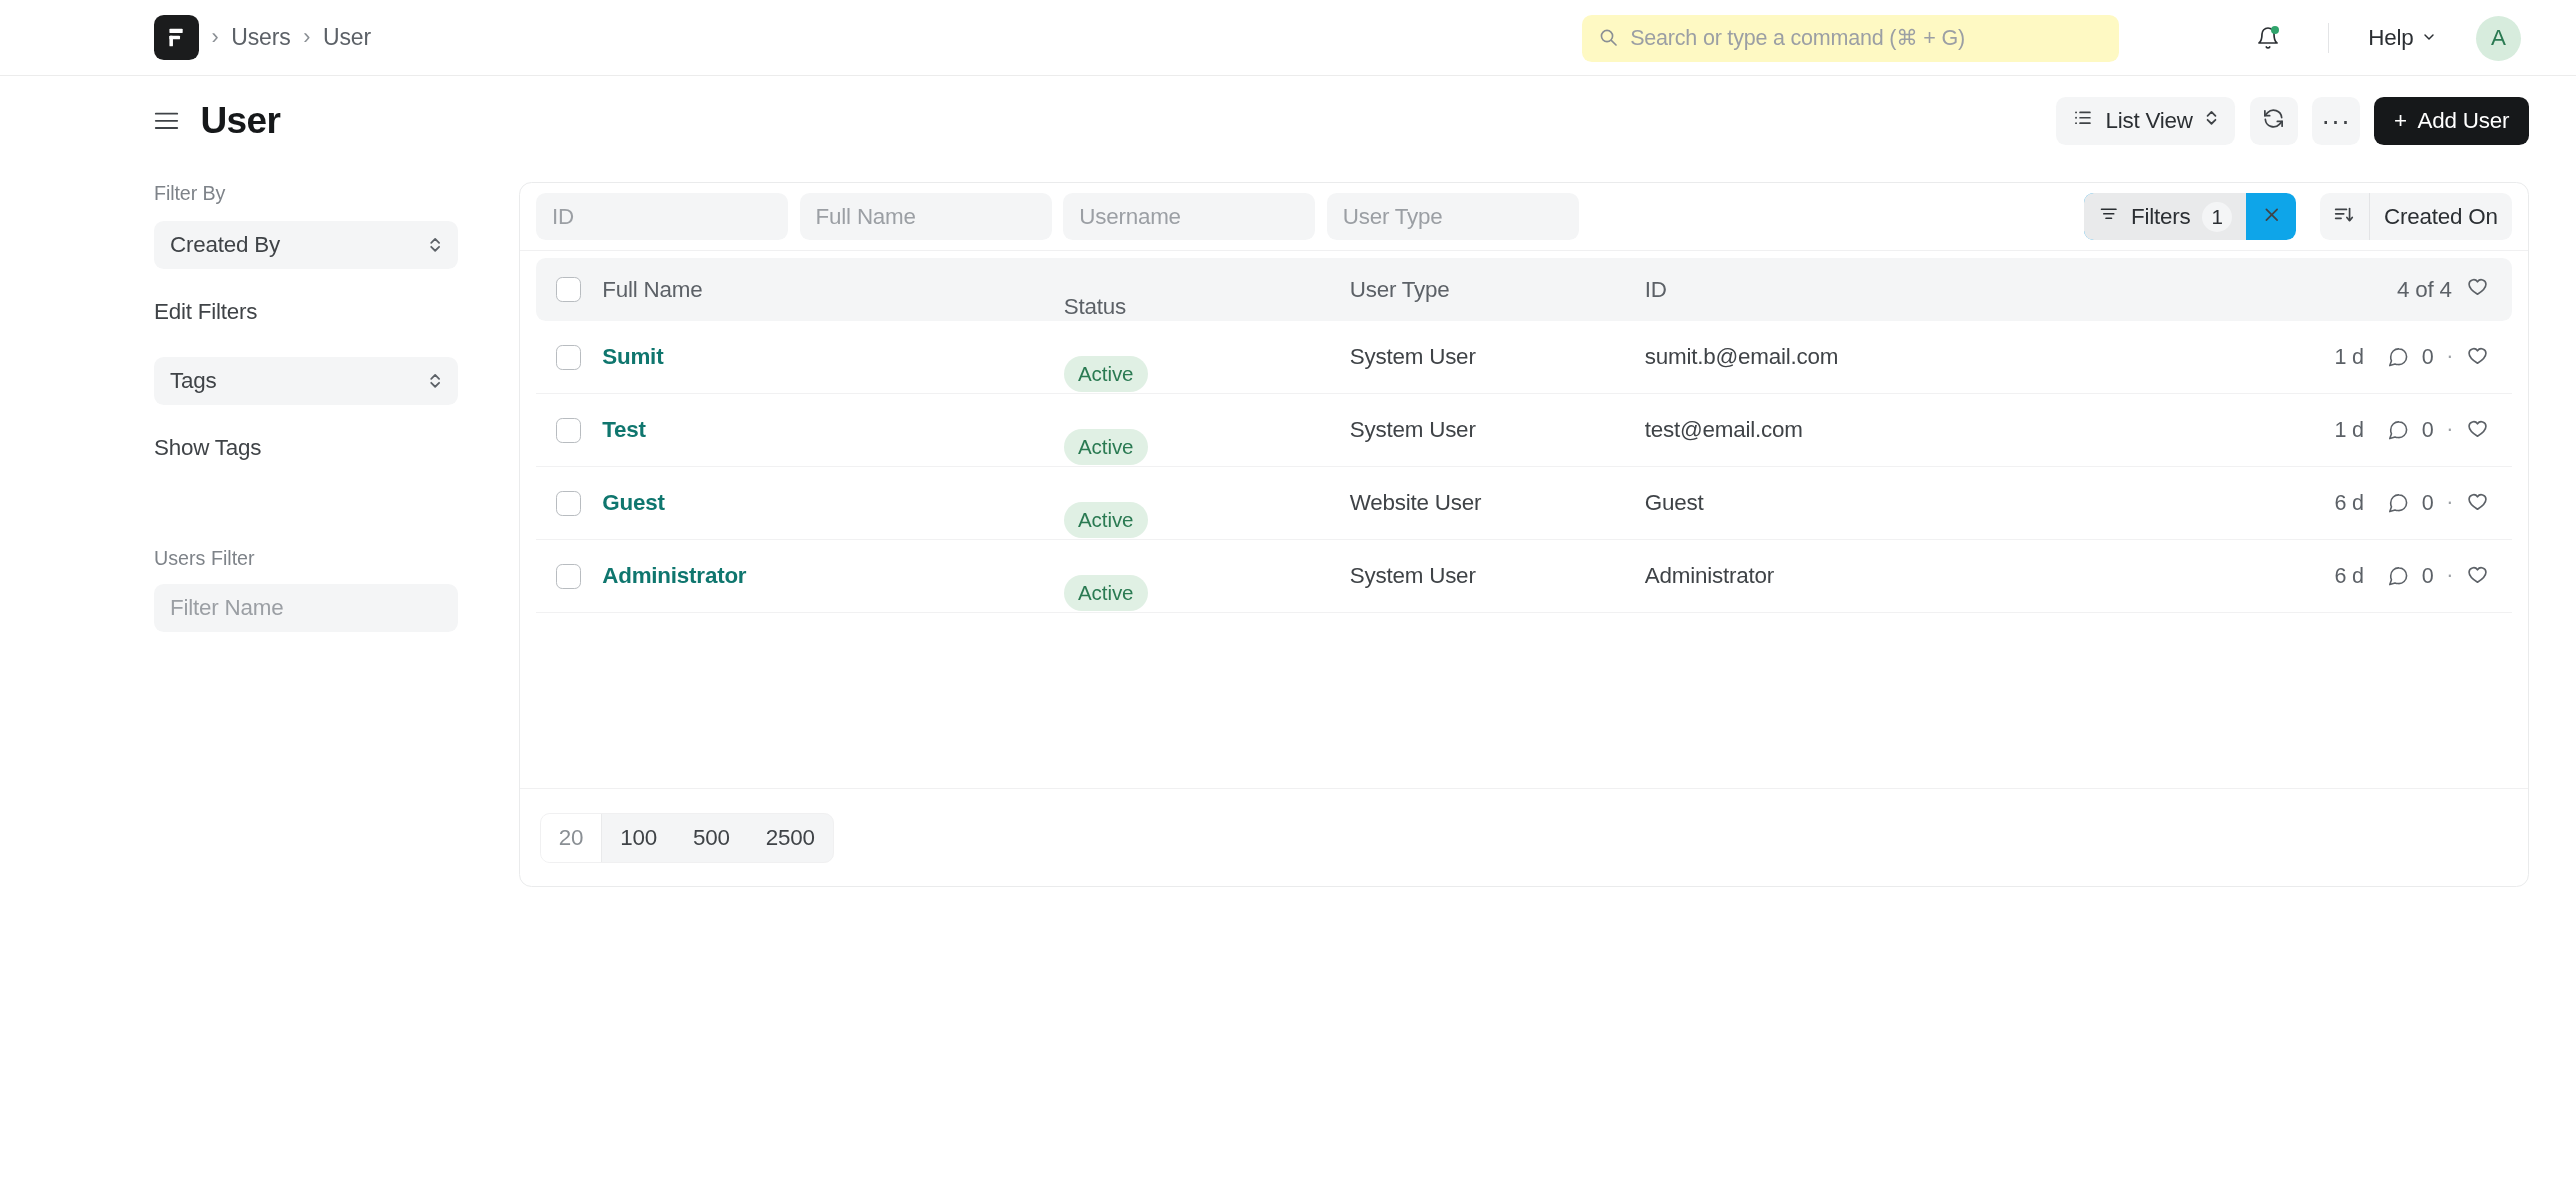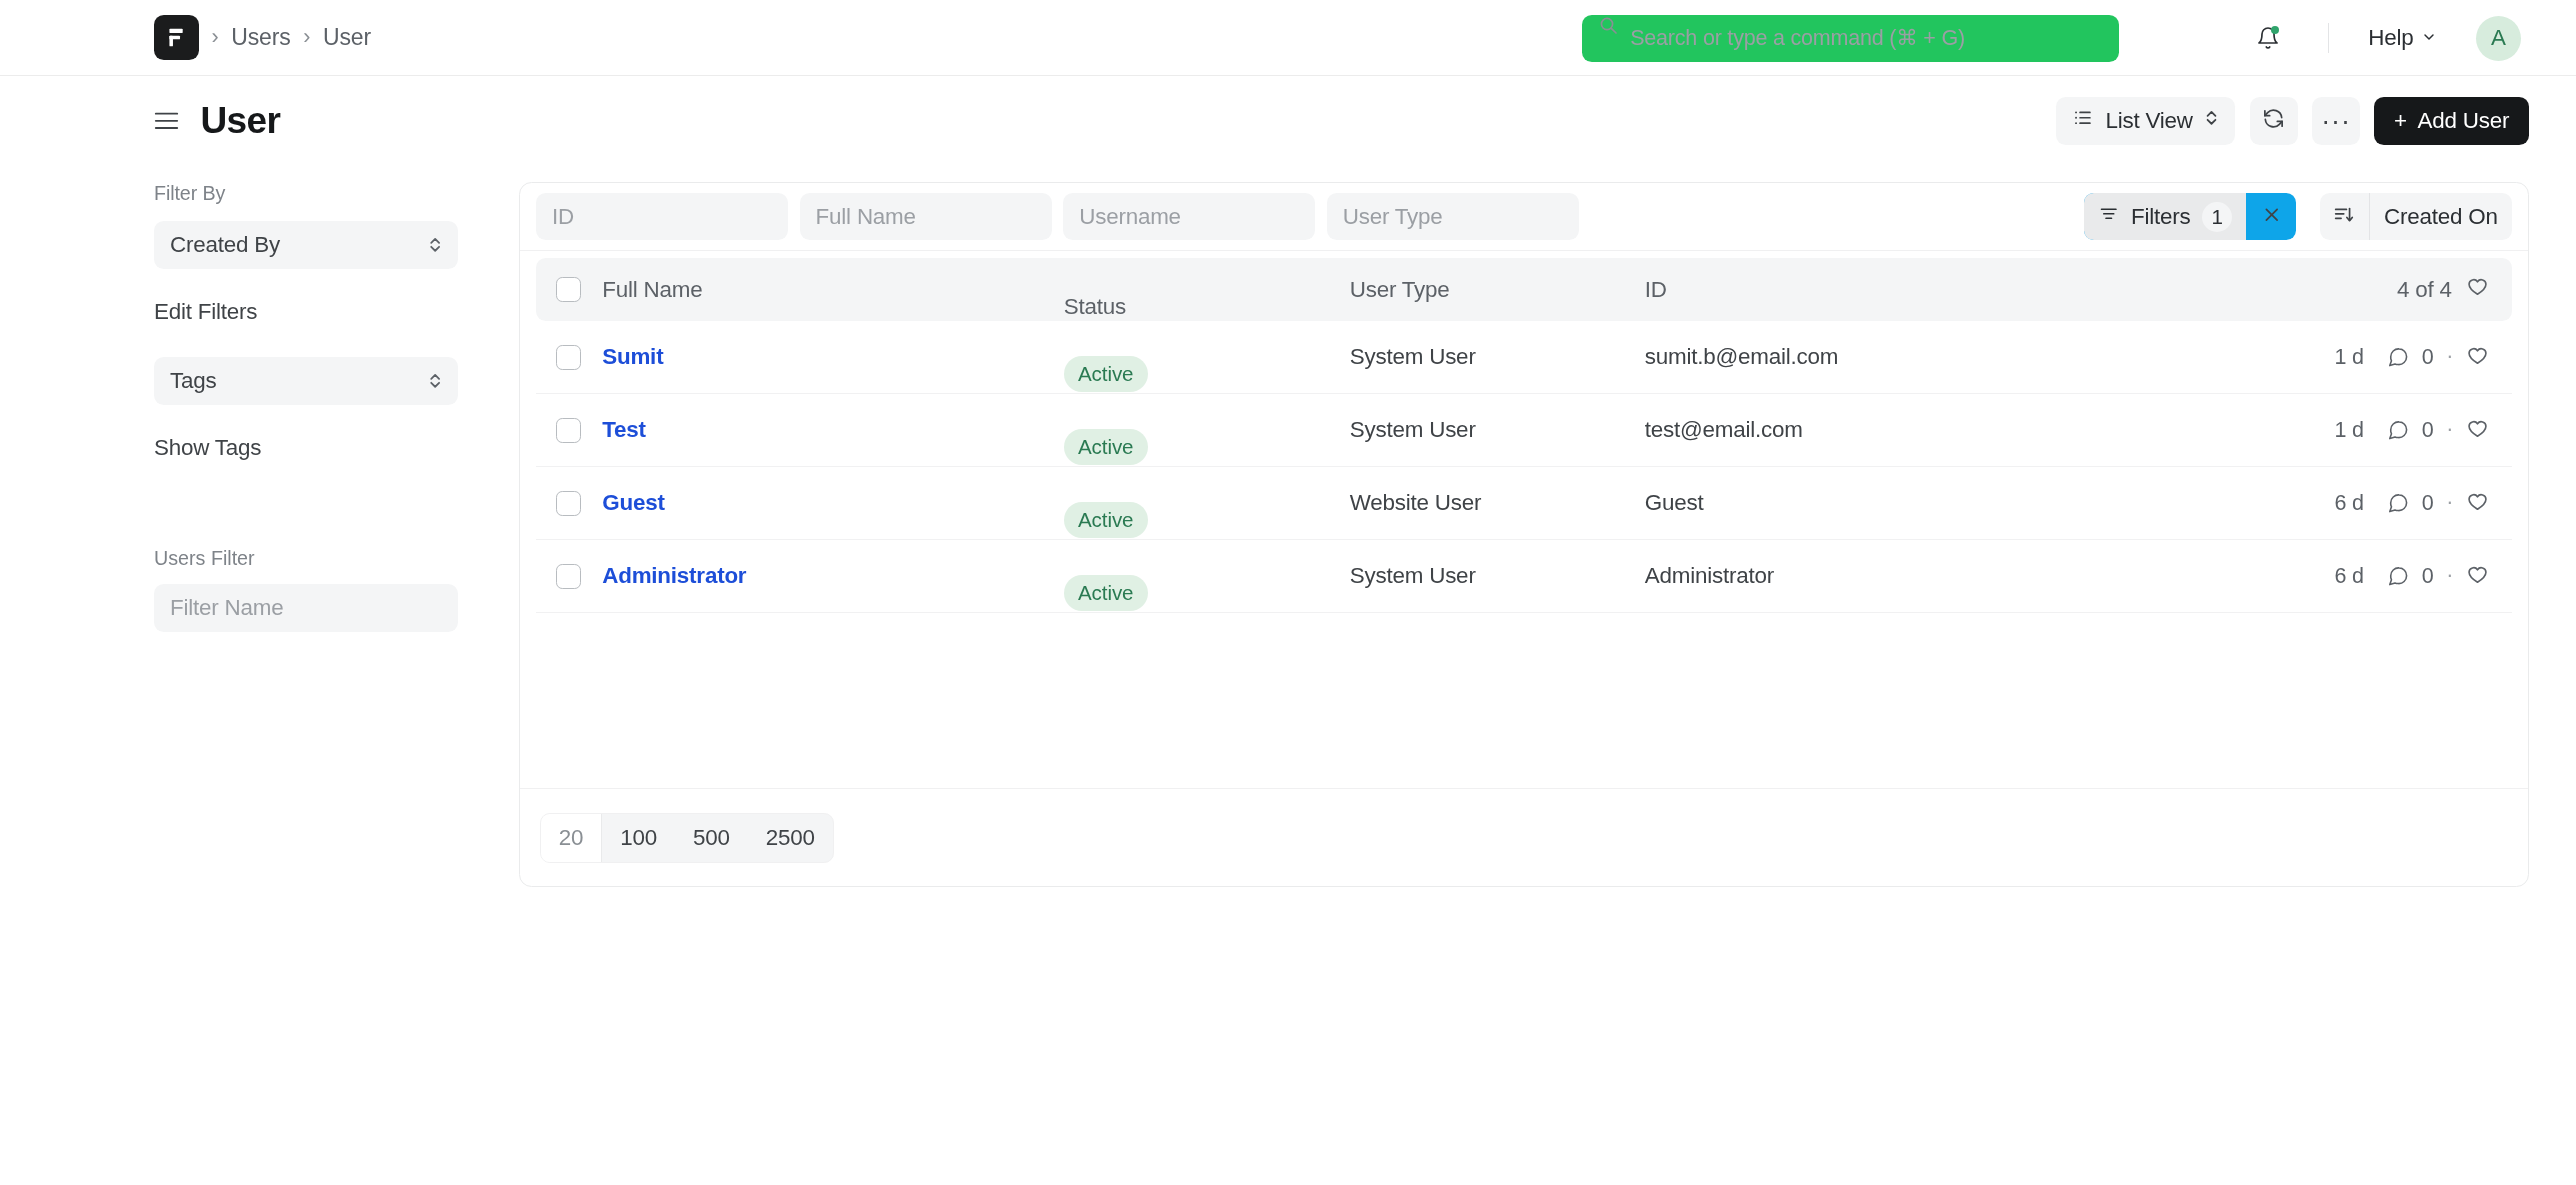--- a/index.html
+++ b/index.html
@@ -59,23 +59,24 @@
   .nav-center {
     position: absolute;
     left: 1582px;
     top: 15px;
     width: 537px;
     height: 47px;
   }
   .searchbox {
     width: 100%;
     height: 100%;
-    background: #22c55e;
-    border-radius: 9.8px;
-    display: flex;
+    background: #fef9c3;
+    border-radius: 9.8px;
+    display: flex;
+    align-items: center;
     padding: 0 16px;
     gap: 11.6px;
   }
   .searchbox input {
     border: none;
     outline: none;
     background: transparent;
     font-family: inherit;
     font-size: 21.5px;
     color: #3f4347;
@@ -395,21 +396,21 @@
   .c-id     { flex: 1; }
   .c-right  { margin-left: auto; display: flex; align-items: flex-start; }
 
   .th {
     font-size: 22.4px;
     color: #5c6167;
     letter-spacing: -0.2px;
   }
   .td-name {
     font-size: 22.4px;
-    color: #1d4ed8;
+    color: #0f766e;
     font-weight: 700;
     letter-spacing: -0.2px;
   }
   .td {
     font-size: 22.4px;
     color: #3f4347;
     letter-spacing: -0.2px;
   }
   .pill {
     display: inline-flex;

